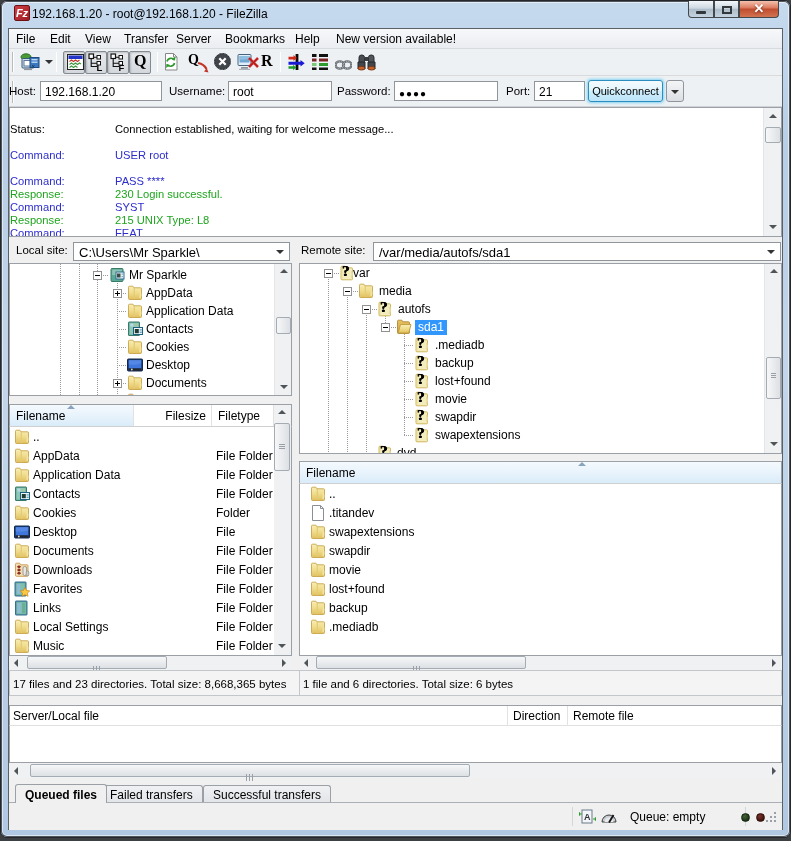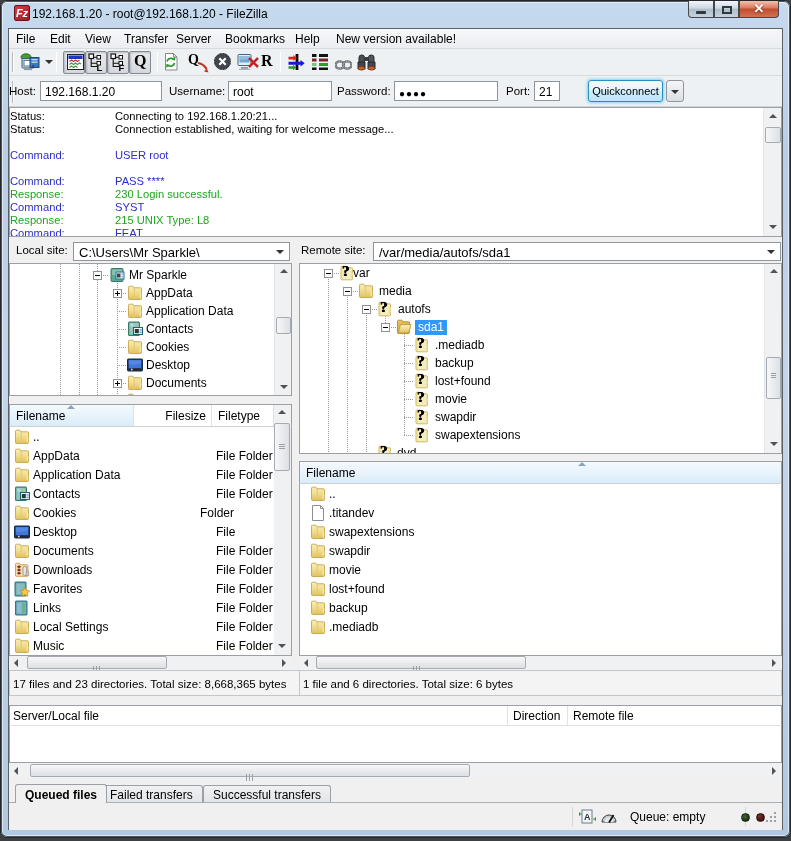--- a/index.html
+++ b/index.html
@@ -290,28 +290,27 @@
   </div>
 <div id="quickbar" class="abs">
   <div class="abs" style="left:3px;top:4px;width:2px;height:22px;border-left:1px solid #b7bbc0;border-right:1px solid #fff"></div>
   <label style="left:0px">Host:</label>
   <div class="field" style="left:31px;width:122px">192.168.1.20</div>
   <label style="left:160px">Username:</label>
   <div class="field" style="left:219px;width:104px">root</div>
   <label style="left:328px">Password:</label>
   <div class="field" style="left:385px;width:104px;letter-spacing:1px;font-size:10px;padding-top:6px">●●●●</div>
   <label style="left:497px">Port:</label>
-  <div class="field" style="left:525px;width:26px">21</div>
+  <div class="field" style="left:525px;width:51px">21</div>
   <div id="qcbtn">Quickconnect</div>
   <div id="qcdrop">
       <span class="darr"></span>
     </div>
 </div>
 <div id="log" class="abs">
-    <div class="row" style="top:2px"><span class="lab c-status">Status:</span><span class="c-status">Connecting to 192.168.1.20:21...</span></div>
     <div class="row" style="top:15px"><span class="lab c-status">Status:</span><span class="c-status">Connection established, waiting for welcome message...</span></div>
     <div class="row" style="top:41px"><span class="lab c-cmd">Command:</span><span class="c-cmd">USER root</span></div>
     <div class="row" style="top:67px"><span class="lab c-cmd">Command:</span><span class="c-cmd">PASS ****</span></div>
     <div class="row" style="top:80px"><span class="lab c-resp">Response:</span><span class="c-resp">230 Login successful.</span></div>
     <div class="row" style="top:93px"><span class="lab c-cmd">Command:</span><span class="c-cmd">SYST</span></div>
     <div class="row" style="top:106px"><span class="lab c-resp">Response:</span><span class="c-resp">215 UNIX Type: L8</span></div>
     <div class="row" style="top:119px"><span class="lab c-cmd">Command:</span><span class="c-cmd">FEAT</span></div>
     <div class="vsb" style="left:753px;top:0;width:18px;height:128px;border-left:1px solid #e4e5e7">
 <div class="sbtn" style="left:1px;width:16px;top:1px;height:16px">
         <span class="sarr-u"></span>
@@ -526,21 +525,21 @@
         <use href="#contacts"></use>
       </svg>
       <span style="position:absolute;left:23px">Contacts</span>
       <span style="position:absolute;left:206px">File Folder</span>
     </div>
     <div class="lrow" style="left:0;top:77px;width:264px">
       <svg class="abs" style="left:4px;top:1px" width="16" height="16">
         <use href="#folder"></use>
       </svg>
       <span style="position:absolute;left:23px">Cookies</span>
-      <span style="position:absolute;left:190px">Folder</span>
+      <span style="position:absolute;left:206px">Folder</span>
     </div>
     <div class="lrow" style="left:0;top:96px;width:264px">
       <svg class="abs" style="left:4px;top:1px" width="16" height="16">
         <use href="#desktopicon"></use>
       </svg>
       <span style="position:absolute;left:23px">Desktop</span>
       <span style="position:absolute;left:206px">File</span>
     </div>
     <div class="lrow" style="left:0;top:115px;width:264px">
       <svg class="abs" style="left:4px;top:1px" width="16" height="16">

